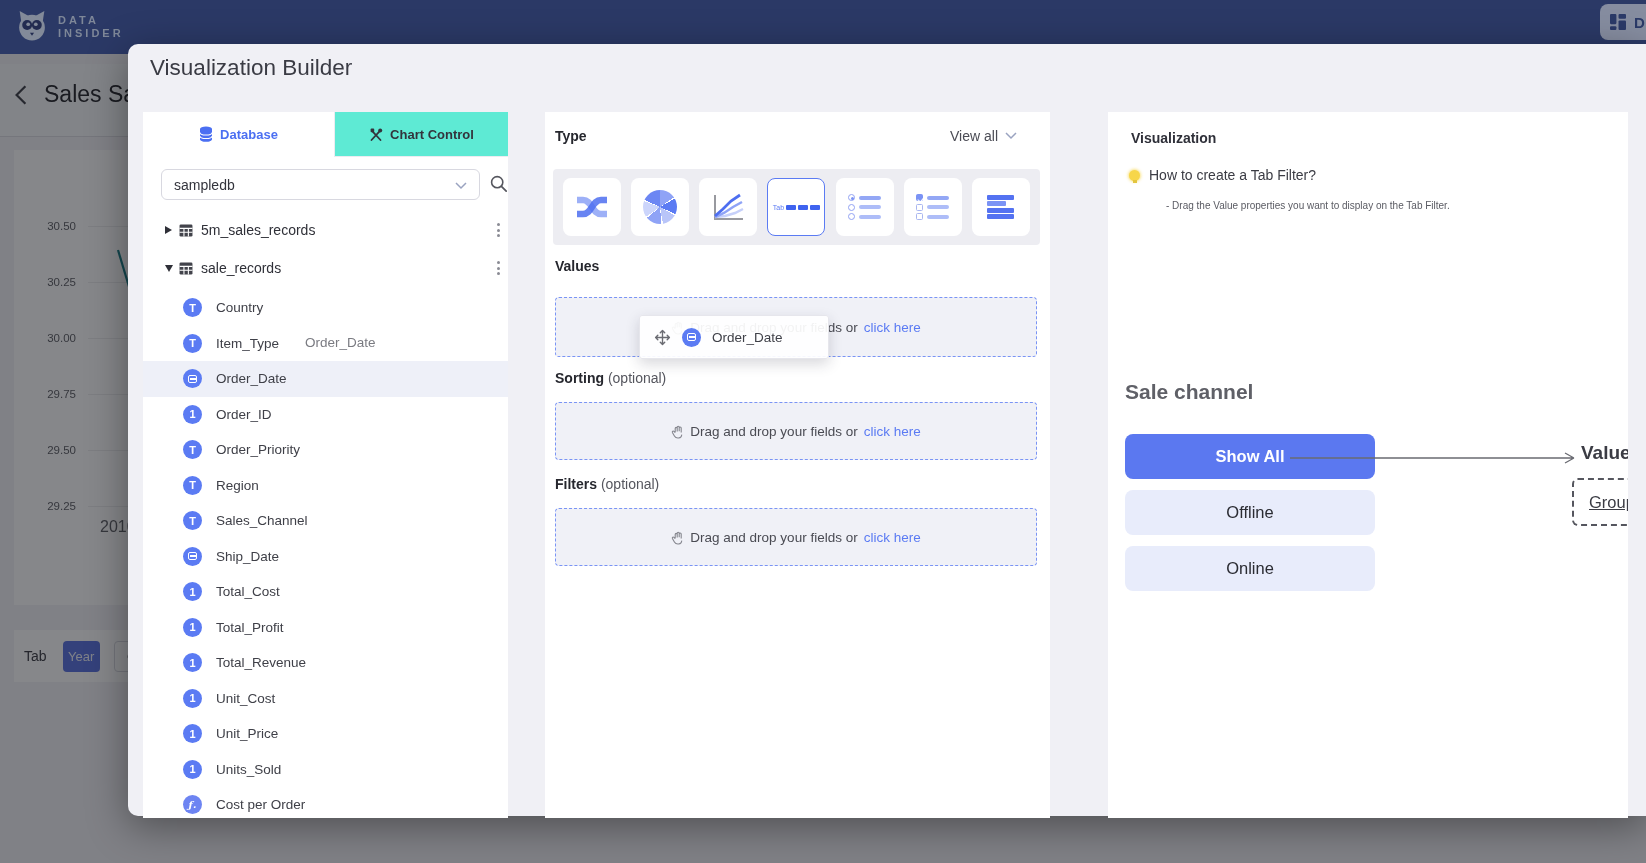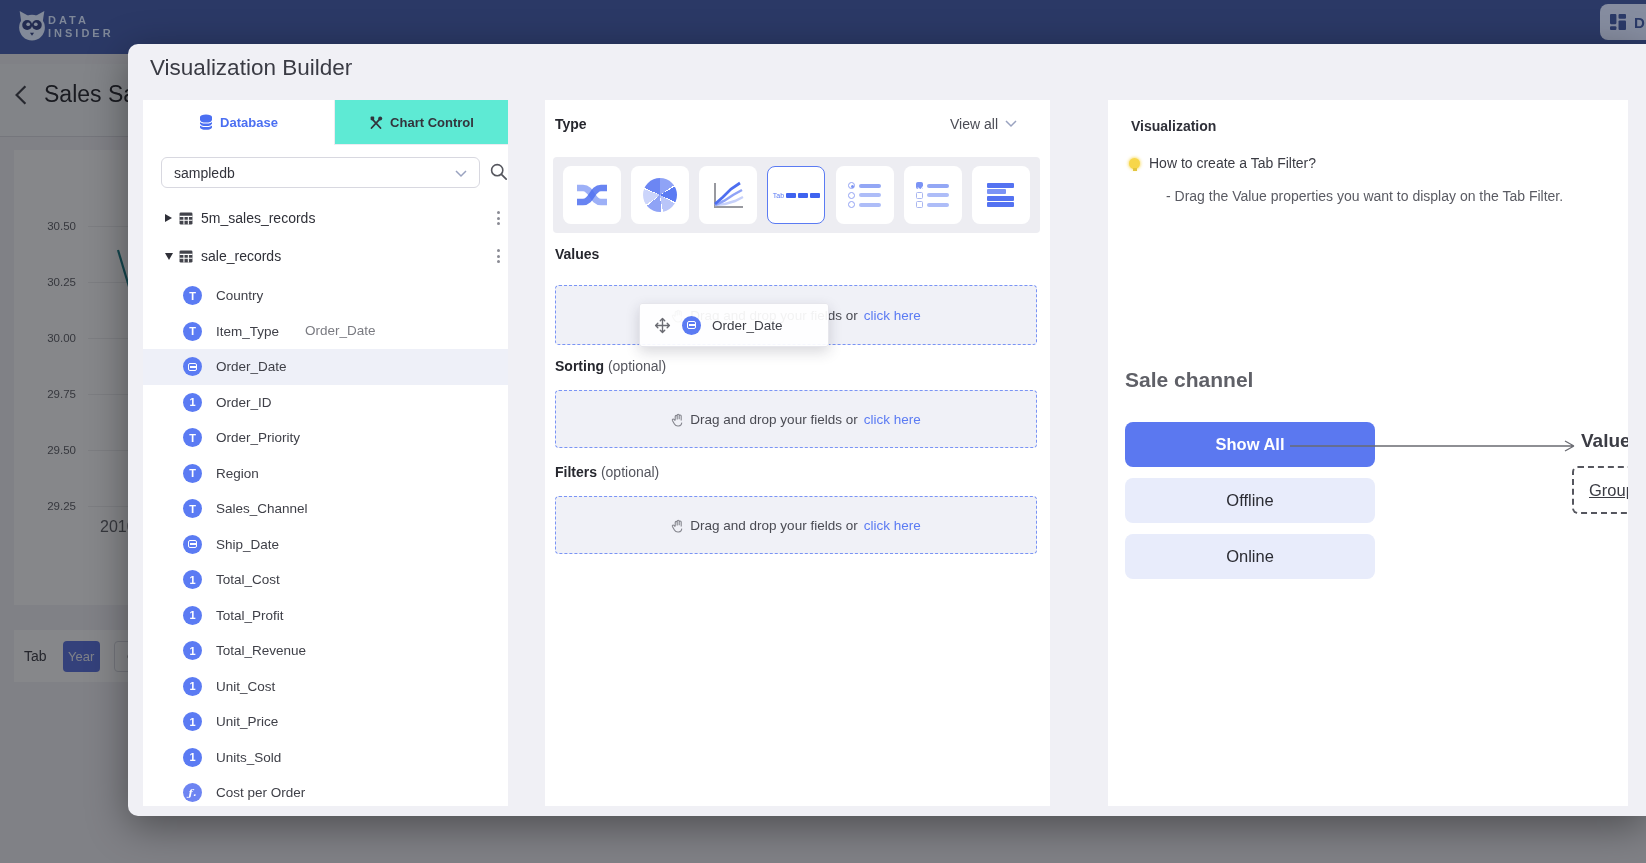--- a/index.html
+++ b/index.html
@@ -22,28 +22,28 @@
   .bg-tab-label { margin-left:10px; font-size:14px; color:#3a3b42; }
   .chip { height:31px; border-radius:4px; display:flex; align-items:center; justify-content:center; font-size:13px; }
   .chip.year { width:37px; margin-left:16px; background:#5b73e0; color:#eef1fb; }
   .chip.qu { width:44px; margin-left:14px; background:#fff; border:1px solid #d8d9e0; color:#3a3b42; overflow:hidden; }
 
   
   #scrim { position:absolute; left:0; top:54px; width:1646px; height:809px; background:rgba(14,15,22,0.5); z-index:10; }
 
   
   #navbar { position:absolute; left:0; top:0; width:1646px; height:54px; background:#2b3966; z-index:20; }
-  .brand { position:absolute; left:16px; top:9px; display:flex; align-items:center; }
+  .brand { position:absolute; left:16px; top:9px; display:flex; align-items:center; gap:10px; }
   .brand-text { color:#7e8798; font-size:11px; font-weight:bold; letter-spacing:3px; line-height:13px; }
   .nav-right-btn { position:absolute; left:1600px; top:4px; width:120px; height:36px; background:#868da0; border-radius:8px 0 0 8px; display:flex; align-items:center; gap:8px; padding-left:10px; color:#2b3a68; font-weight:bold; font-size:15px; }
 
   
   #modal { position:absolute; left:128px; top:44px; width:1518px; height:772px; background:#f0f0f5; border-radius:10px 0 0 10px; box-shadow:0 10px 40px rgba(0,0,0,.4); z-index:30; }
   .modal-title { position:absolute; left:22px; top:11px; font-size:22.5px; color:#3a3b44; }
-  .panel { position:absolute; top:56px; height:706px; background:#fff; overflow:hidden;text-align:center; }
+  .panel { position:absolute; top:68px; height:706px; background:#fff; overflow:hidden;text-align:center; }
   #left-panel   { left:15px;  width:365px; }
   #center-panel { left:417px; width:505px; }
   #right-panel  { left:980px; width:520px; }
 
   
   .lp-tabs { position:absolute; left:0; top:0; width:100%; height:45px; display:flex; }
   .lp-tab { display:flex; align-items:center; justify-content:center; gap:7px; font-size:13px; font-weight:bold; }
   .lp-tab.active { width:191px; background:#fff; color:#4b6ff2; }
   .lp-tab.inactive { width:174px; background:#5eead4; color:#33343c; border-bottom:1px solid #ececf1; border-left:1px solid #ececf1; }
   .search-row { position:absolute; left:18px; top:57px; width:340px; height:31px; }
@@ -90,21 +90,21 @@
   .dz-link { color:#5b7bf3; cursor:pointer; }
   .ghost-card { position:absolute; left:94px; top:203px; width:190px; height:44px; background:rgba(255,255,255,.93); border:1px solid #e6e6ec; border-radius:3px; box-shadow:0 5px 14px rgba(40,40,60,.18); display:flex; align-items:center; gap:11px; padding:0 14px; z-index:3; }
   .ghost-label { font-size:13.5px; color:#3f4048; }
 
   
   .rp-header { position:absolute; left:23px; top:18px; font-size:14px; font-weight:bold; color:#2f3039; }
   .tip-title-row { position:absolute; left:21px; top:55px; display:flex; align-items:center; gap:9px; }
   .bulb { width:11px; height:11px; border-radius:50%; background:#f7d64a; position:relative; box-shadow:0 0 3px 1px rgba(247,214,74,.7); }
   .bulb::after { content:""; position:absolute; left:3.5px; top:10px; width:4px; height:3px; background:#e3c53e; }
   .tip-title { font-size:14px; font-weight:normal; color:#3b3c44; }
-  .tip-body { position:absolute; left:58px; top:88px; font-size:14px; color:#5a5b63; }
+  .tip-body { position:absolute; left:58px; top:88px; font-size:10px; color:#5a5b63; }
   .preview-title { position:absolute; left:17px; top:268px; font-size:21px; font-weight:bold; color:#5f6067; }
   #channel-list { position:absolute; left:17px; top:322px; width:250px; display:flex; flex-direction:column; gap:11px; }
   .chbtn { height:45px; border-radius:8px; background:#e8ecfb; color:#2b2c33; font-size:16.5px; display:flex; align-items:center; justify-content:center; }
   .chbtn.on { background:#5b78f0; color:#fff; font-weight:bold; }
   .annot-arrow { position:absolute; left:180px; top:338px; }
   .annot-value { position:absolute; left:473px; top:330px; font-size:19px; font-weight:bold; color:#3b3c44; white-space:nowrap; }
   .annot-box { position:absolute; left:464px; top:366px; width:200px; height:48px; border:2px dashed #55565e; border-radius:6px; display:flex; align-items:center; padding-left:15px; }
   .annot-group { font-size:16.5px; color:#3b3c44; text-decoration:underline; white-space:nowrap; }
 </style>
 </head>

